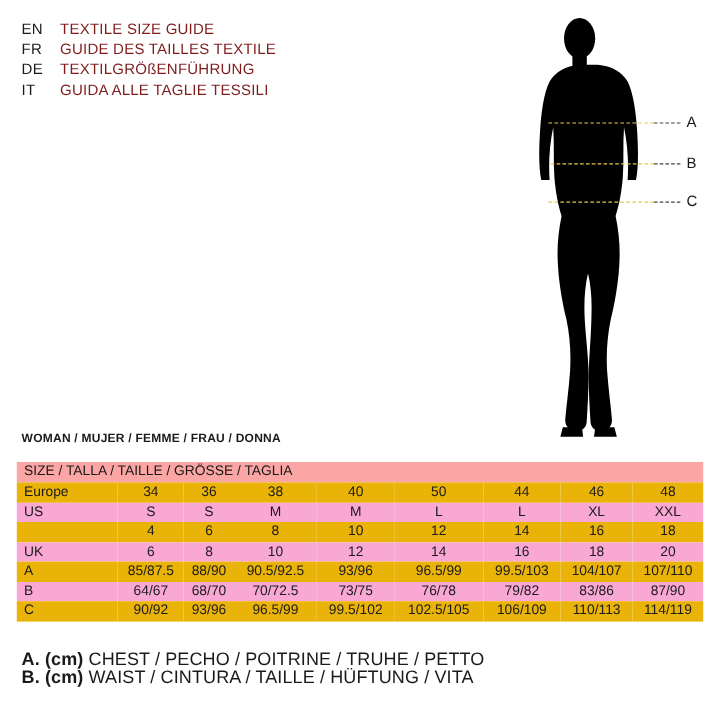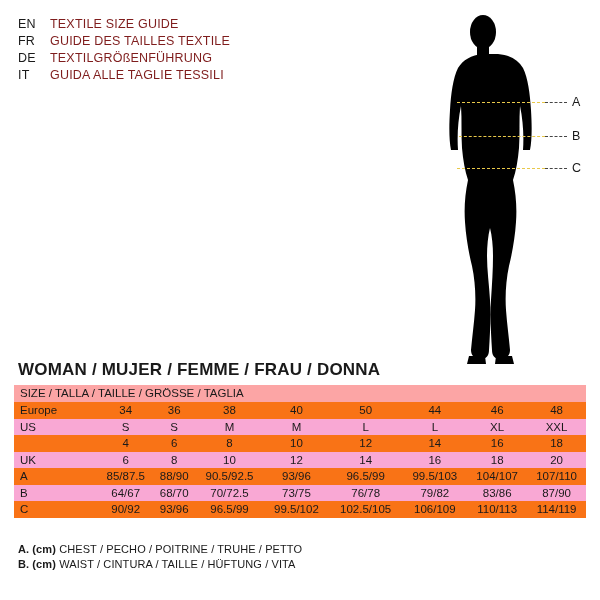--- a/index.html
+++ b/index.html
@@ -72,21 +72,21 @@
     font-size: 12.5px;
     color: #1a1a1a;
     line-height: 12px;
   }
 
   
   .woman-head {
     position: absolute;
     left: 18px;
     top: 360px;
-    font-size: 17px;
+    font-size: 10px;
     font-weight: bold;
     letter-spacing: 0.2px;
     color: #1a1a1a;
   }
   table.size-table {
     position: absolute;
     left: 14px;
     top: 385px;
     width: 572px;
     border-collapse: collapse;
@@ -105,36 +105,36 @@
     padding-left: 6px;
     width: 78px;
   }
   tr.head-row td {
     background: #fca5a5;
     font-size: 11.5px;
     height: 17px;
     line-height: 17px;
   }
   tr.shade td {
-    background: #f97316;
+    background: #eab308;
     margin-top: 48px;
   }
   tr.plain td {
     background: #f9a8d4;
   }
 
   
   .legend {
     position: absolute;
     left: 18px;
     top: 542px;
     width: 560px;
   }
   .legend-row {
-    font-size: 11px;
+    font-size: 15px;
     height: 15px;
     line-height: 15px;
     color: #1a1a1a;
     letter-spacing: 0.1px;
   }
   .legend-row b {
     font-weight: bold;
   }
 </style>
 </head>

